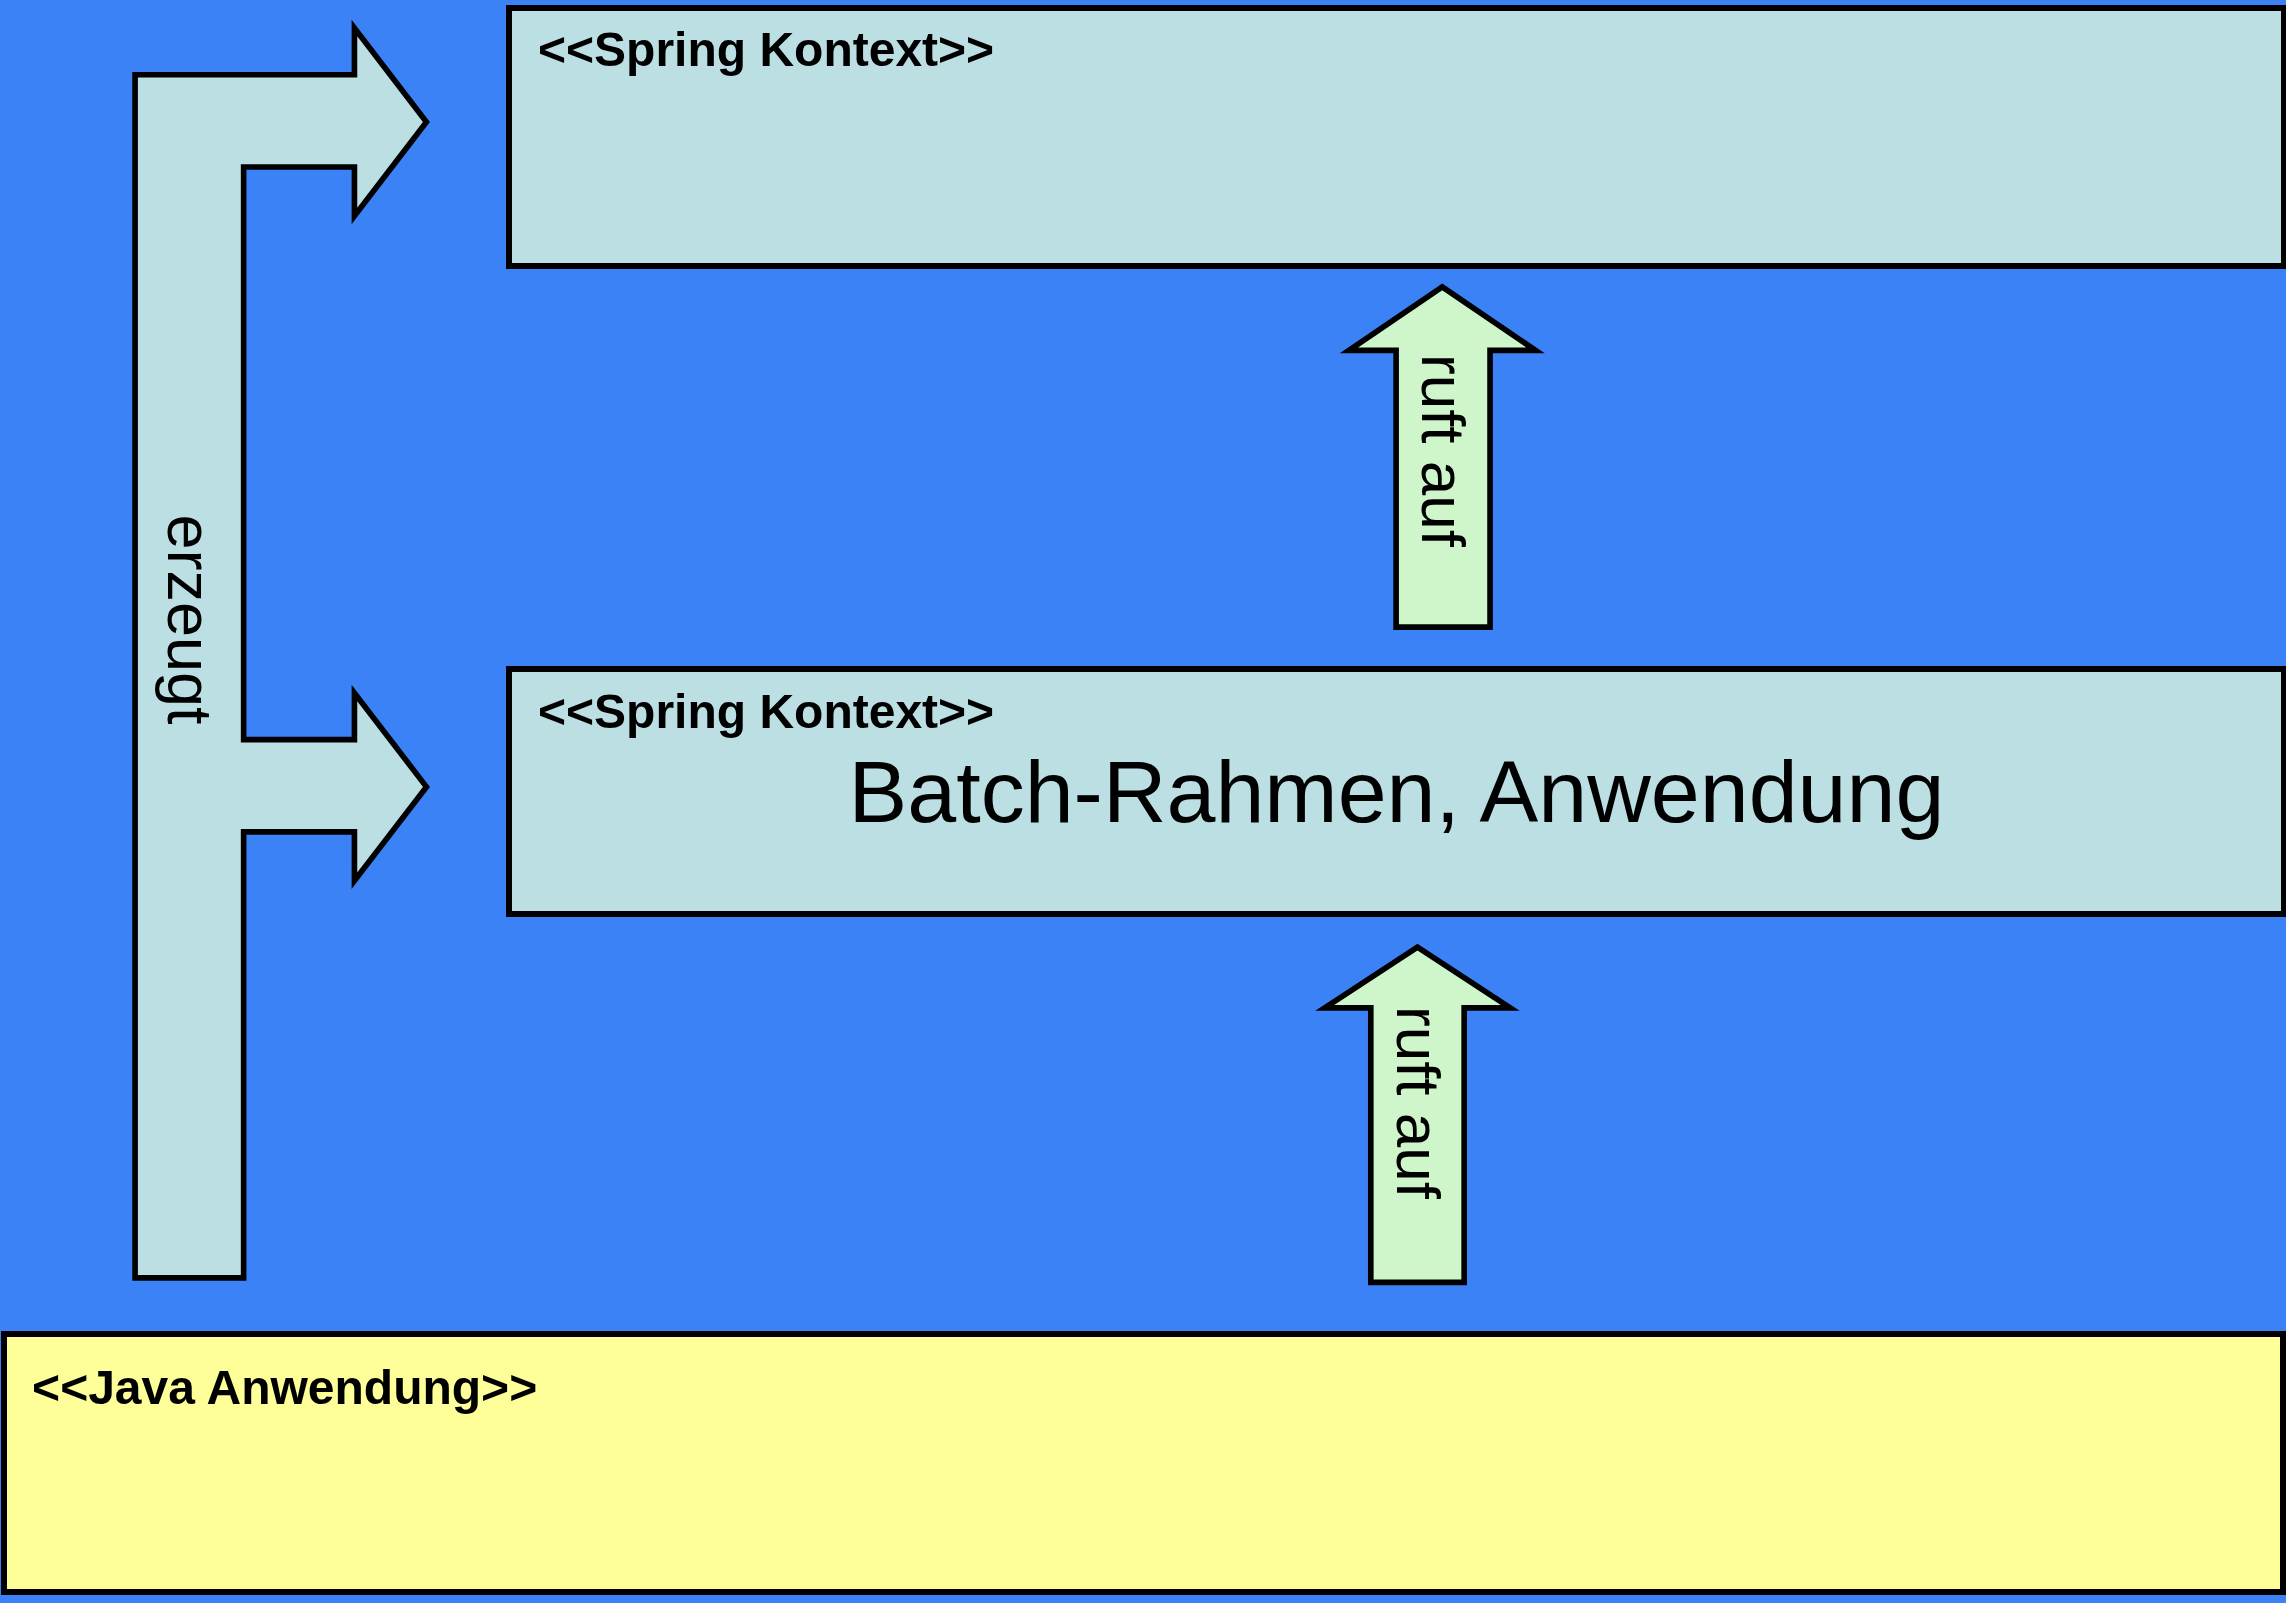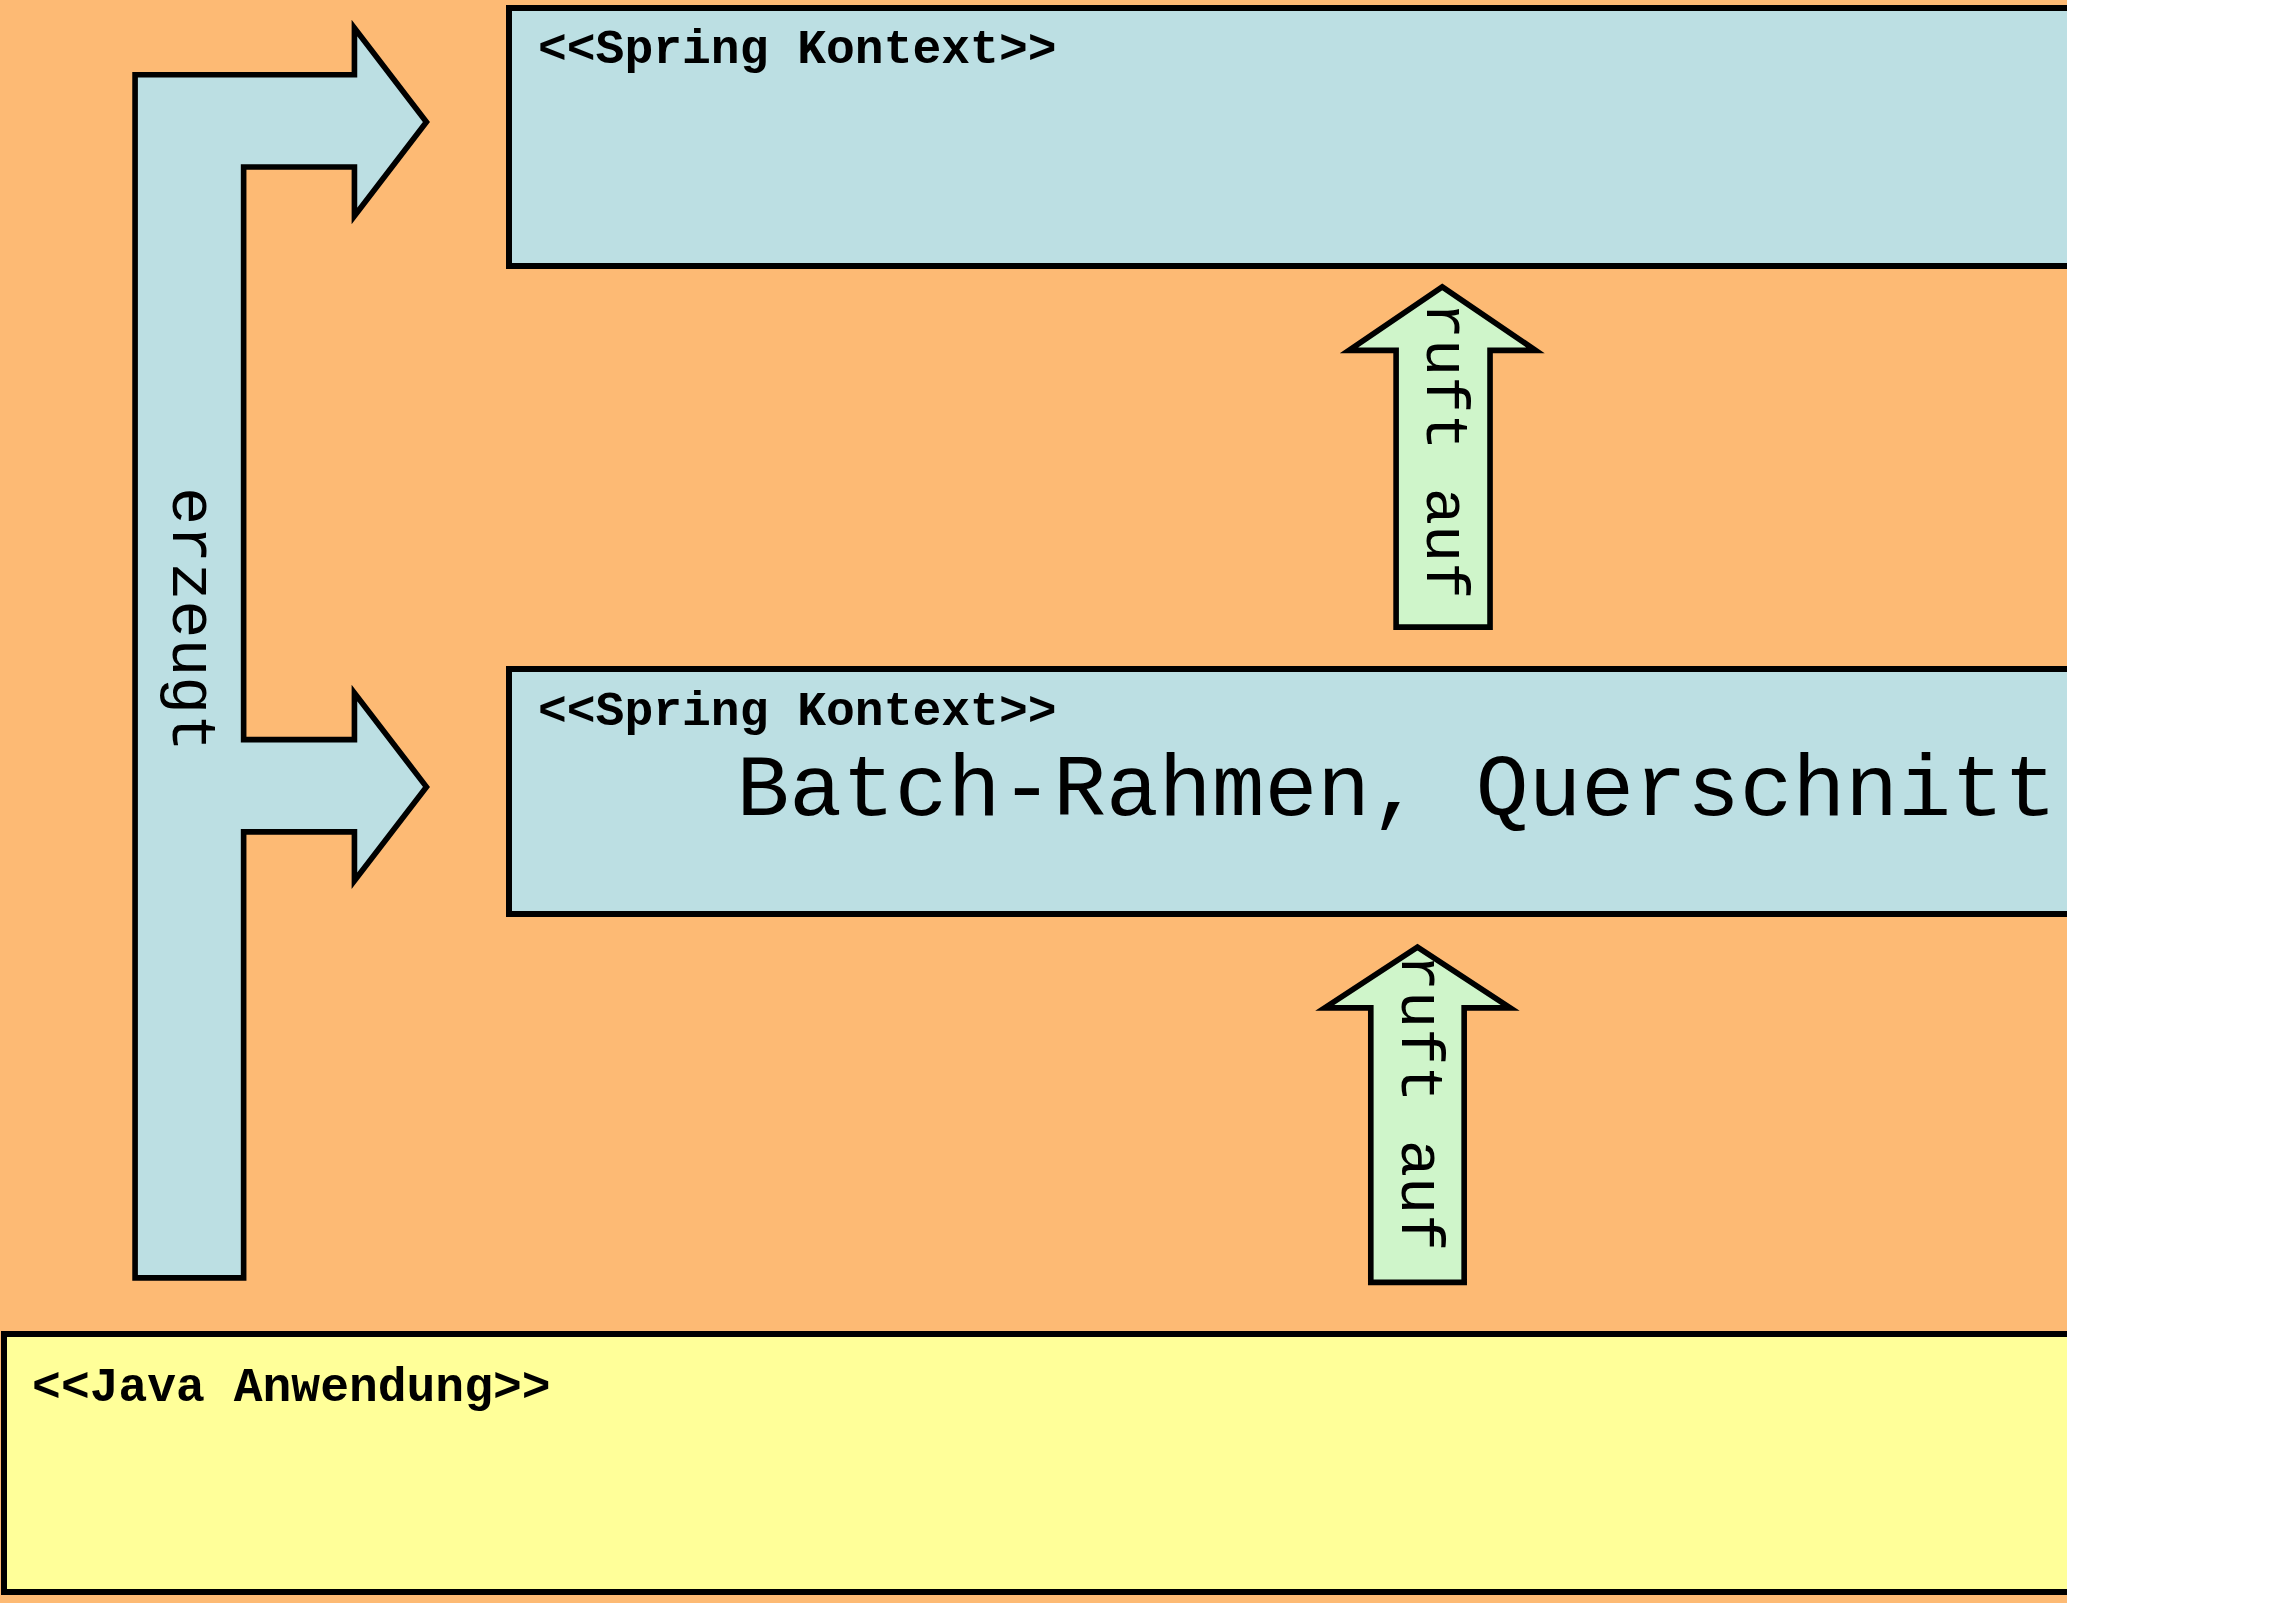--- a/index.html
+++ b/index.html
@@ -3,25 +3,24 @@
 <meta charset="utf-8">
 <style>
   html, body {
     margin: 0;
     padding: 0;
     background: #ffffff;
     font-family: "Liberation Sans", "DejaVu Sans", sans-serif;
   }
   .canvas {
     position: relative;
-    width: 2067px;
+    width: 2286px;
     height: 1603px;
-    background: #fdba74;
+    background: #3b82f6;
     overflow: hidden;
-    font-family: Liberation Mono, monospace;
   }
   .arrows-layer {
     position: absolute;
     left: 0;
     top: 0;
     width: 2295px;
     height: 1603px;
   }
   .box {
     position: absolute;
@@ -95,21 +94,21 @@
     <polygon stroke="#000000" stroke-width="10" stroke-linejoin="miter" points="2564,510 2730,623 2649,623 2649,1115 2482,1115 2482,623 2398,623" fill="#cff5ca"></polygon>
     <polygon stroke="#000000" stroke-width="10" stroke-linejoin="miter" points="2520,1684 2685,1792 2603,1792 2603,2280 2437,2280 2437,1792 2355,1792" fill="#cff5ca"></polygon>
   </svg>
 
   <div class="box box-blue box-top">
     <div class="stereotype">&lt;&lt;Spring Kontext&gt;&gt;</div>
   </div>
 
   <div class="box box-blue box-middle">
     <div class="stereotype">&lt;&lt;Spring Kontext&gt;&gt;</div>
-    <div class="box-title">Batch-Rahmen, Querschnitt</div>
+    <div class="box-title">Batch-Rahmen, Anwendung</div>
   </div>
 
   <div class="box box-yellow box-bottom">
     <div class="stereotype">&lt;&lt;Java Anwendung&gt;&gt;</div>
   </div>
 
   <div class="vtext vtext-erzeugt">erzeugt</div>
 
   <div class="vtext vtext-ruft-upper">ruft auf</div>
 

